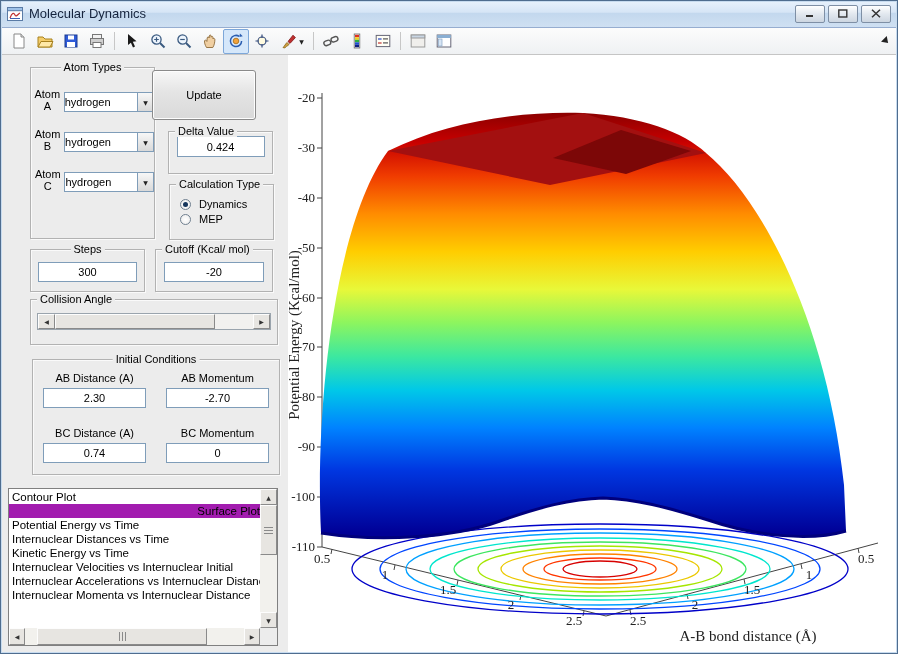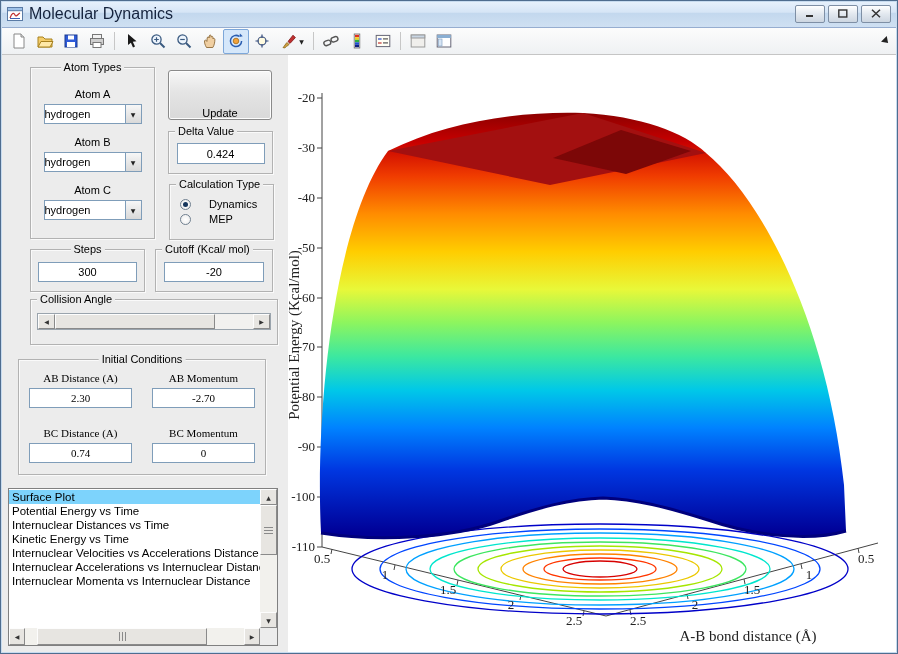--- a/index.html
+++ b/index.html
@@ -3,21 +3,21 @@
 <meta charset="utf-8">
 <style>
   html,body{margin:0;padding:0;}
   body{width:898px;height:654px;position:relative;overflow:hidden;
        font-family:"Liberation Sans",sans-serif;background:#ececec;}
 
   
   .titlebar{position:absolute;left:0;top:0;width:898px;height:28px;
     background:linear-gradient(180deg,#eaf3fd 0%,#d6e5f6 45%,#c3d8ee 50%,#cfe0f2 100%);
     border-bottom:1px solid #96add0;display:flex;align-items:center;padding:0 7px;box-sizing:border-box;z-index:6;}
-  .title-text{margin-left:6px;font-size:16px;color:#15233d;}
+  .title-text{margin-left:6px;font-size:13px;color:#15233d;}
   .win-controls{margin-left:auto;display:flex;gap:3px;}
   .win-btn{width:28px;height:16px;border:1px solid #7e8fa5;border-radius:2px;
     background:linear-gradient(#ffffff,#e2e8ef 50%,#cdd6e1);display:flex;align-items:center;justify-content:center;}
 
   
   .toolbar{position:absolute;left:0;top:28px;width:898px;height:27px;box-sizing:border-box;
     background:linear-gradient(#fcfcfc,#eff1f3);border-bottom:1px solid #c5c5c5;
     display:flex;align-items:center;padding:0 6px;z-index:5;}
   .tbtn{width:24px;height:23px;border:1px solid transparent;border-radius:2px;
     display:flex;align-items:center;justify-content:center;flex:0 0 auto;}
@@ -32,55 +32,55 @@
   .client{position:absolute;left:0;top:55px;width:898px;height:599px;background:#ececec;}
   .plot-area{position:absolute;left:288px;top:0;width:610px;height:599px;background:#fff;}
 
   
   .panel{position:absolute;border:1px solid #b2b2b2;box-shadow:1px 1px 0 #fafafa, inset 1px 1px 0 #fafafa;box-sizing:border-box;}
   .panel-title{position:absolute;top:-7px;font-size:11px;line-height:12px;background:#ececec;padding:0 3px;color:#000;white-space:nowrap;}
   .panel-title.center{left:50%;transform:translateX(-50%);}
   .panel-title.left{left:6px;}
   .ui-label{font-size:11px;color:#000;text-align:center;line-height:12px;}
 
-  .atom-field{display:flex;flex-direction:column;align-items:center;margin-top:12px;}
+  .atom-field{display:flex;flex-direction:row;align-items:center;margin-top:12px;}
   .atom-field.first{margin-top:20px;}
   .atom-field .ui-label{margin-bottom:4px;}
   .dropdown{width:98px;height:20px;background:#fff;border:1px solid #7f9db9;display:flex;align-items:center;box-sizing:border-box;}
   .dd-value{font-size:11px;flex:1;}
   .dd-btn{width:16px;height:18px;background:linear-gradient(#f7f7f7,#d9d9d9);border-left:1px solid #7f9db9;
     display:flex;align-items:center;justify-content:center;font-size:6px;color:#222;font-family:"DejaVu Sans",sans-serif;box-sizing:border-box;}
 
   .edit{background:#fff;border:1px solid #7f9db9;font-size:11px;display:flex;align-items:center;justify-content:center;box-sizing:border-box;}
 
-  .btn-update{position:absolute;left:168px;top:15px;width:102px;height:48px;
+  .btn-update{position:absolute;left:152px;top:15px;width:102px;height:48px;
     background:linear-gradient(#f7f7f7,#e4e4e4 45%,#d9d9d9);border:1px solid #8a8a8a;border-radius:3px;
-    box-shadow:inset 0 0 0 1px #fdfdfd;font-size:11px;display:flex;align-items:flex-end;justify-content:center;}
-
-  .radio-row{display:flex;align-items:center;gap:18px;margin-top:3px;}
+    box-shadow:inset 0 0 0 1px #fdfdfd;font-size:11px;display:flex;align-items:center;justify-content:center;}
+
+  .radio-row{display:flex;align-items:center;gap:8px;margin-top:3px;}
   .radio{width:11px;height:11px;border-radius:50%;border:1px solid #708090;background:radial-gradient(#fff,#eaeaea);position:relative;flex:0 0 auto;box-sizing:border-box;}
   .radio.checked::after{content:"";position:absolute;left:2px;top:2px;right:2px;bottom:2px;border-radius:50%;background:#16365c;}
 
   .slider{position:absolute;left:6px;top:13px;width:234px;height:17px;border:1px solid #9aa4ad;background:#f2f1ef;display:flex;box-sizing:border-box;}
   .sl-btn,.sb-btn{background:#e7e5e1;border:1px solid;border-color:#fdfdfd #8a8a8a #8a8a8a #fdfdfd;
     display:flex;align-items:center;justify-content:center;font-size:6px;color:#333;font-family:"DejaVu Sans",sans-serif;box-sizing:border-box;flex:0 0 auto;}
   .sl-btn{width:17px;height:100%;}
   .sl-track{flex:1;position:relative;}
   .sl-thumb{position:absolute;left:0;top:0;height:100%;width:160px;background:#e7e5e1;border:1px solid;border-color:#fdfdfd #8a8a8a #8a8a8a #fdfdfd;box-sizing:border-box;}
 
-  .ic-row{display:grid;grid-template-columns:1fr 1fr;column-gap:20px;margin:0 10px;font-family:Liberation Serif, serif;}
+  .ic-row{display:grid;grid-template-columns:1fr 1fr;column-gap:20px;margin:0 10px;}
   .ic-row.labels{margin-top:12px;}
   .ic-row.labels2{margin-top:19px;}
   .ic-row .edit{height:20px;margin-top:4px;}
 
   
   .listbox{position:absolute;left:8px;top:433px;width:270px;height:158px;background:#fff;border:1px solid #808080;box-sizing:border-box;}
   .lb-items{position:absolute;left:0;top:1px;right:17px;bottom:17px;overflow:hidden;}
   .lb-row{height:14px;line-height:14px;font-size:11.5px;padding-left:3px;white-space:nowrap;color:#000;}
-  .lb-row.selected{background:#7dd3fc;}
+  .lb-row.selected{background:#a21caf;text-align:right;}
   .lb-vscroll{position:absolute;top:0;right:0;width:17px;bottom:17px;background:#f2f1ed;display:flex;flex-direction:column;}
   .sb-btn{width:17px;height:16px;}
   .sb-btn.h{width:16px;height:17px;}
   .v-track{flex:1;position:relative;}
   .v-thumb{position:absolute;top:0;left:0;width:100%;height:50px;background:#e7e5e1;border:1px solid;border-color:#fdfdfd #8a8a8a #8a8a8a #fdfdfd;
     display:flex;align-items:center;justify-content:center;box-sizing:border-box;}
   .vgrip{width:9px;height:1px;background:#8a8a8a;box-shadow:0 3px 0 #8a8a8a,0 -3px 0 #8a8a8a;}
   .lb-hscroll{position:absolute;left:0;bottom:0;height:17px;right:17px;background:#f2f1ed;display:flex;}
   .h-track{flex:1;position:relative;}
   .h-thumb{position:absolute;left:12px;top:0;height:100%;width:170px;background:#e7e5e1;border:1px solid;border-color:#fdfdfd #8a8a8a #8a8a8a #fdfdfd;
@@ -350,21 +350,21 @@
       </div>
     </div>
   </div>
 
   <div class="btn-update">
     <span>Update</span>
   </div>
 
   <div class="panel" style="left:168px;top:76px;width:105px;height:43px;">
     <span class="panel-title left">Delta Value</span>
-    <div class="edit" style="width:88px;height:21px;margin:11px auto 0;">
+    <div class="edit" style="width:88px;height:21px;margin:4px auto 0;">
       <span>0.424</span>
     </div>
   </div>
 
   <div class="panel" style="left:169px;top:129px;width:105px;height:56px;padding:10px 0 0 10px;">
     <span class="panel-title left">Calculation Type</span>
     <div class="radio-row">
       <span class="radio checked"></span>
       <span class="ui-label">Dynamics</span>
     </div>
@@ -392,21 +392,21 @@
     <span class="panel-title left">Collision Angle</span>
     <div class="slider">
       <span class="sl-btn">◀</span>
       <span class="sl-track">
         <span class="sl-thumb"></span>
       </span>
       <span class="sl-btn">▶</span>
     </div>
   </div>
 
-  <div class="panel" style="left:18px;top:304px;width:248px;height:116px;">
+  <div class="panel" style="left:32px;top:304px;width:248px;height:116px;">
     <span class="panel-title center">Initial Conditions</span>
     <div class="ic-row labels">
       <span class="ui-label">AB Distance (A)</span>
       <span class="ui-label">AB Momentum</span>
     </div>
     <div class="ic-row">
       <div class="edit">
           <span>2.30</span>
         </div>
       <div class="edit">
@@ -422,25 +422,26 @@
           <span>0.74</span>
         </div>
       <div class="edit">
           <span>0</span>
         </div>
     </div>
   </div>
 
   <div class="listbox">
     <div class="lb-items">
+      <div class="lb-row">Contour Plot</div>
       <div class="lb-row selected">Surface Plot</div>
       <div class="lb-row">Potential Energy vs Time</div>
       <div class="lb-row">Internuclear Distances vs Time</div>
       <div class="lb-row">Kinetic Energy vs Time</div>
-      <div class="lb-row">Internuclear Velocities vs Accelerations Distance</div>
+      <div class="lb-row">Internuclear Velocities vs Internuclear Initial</div>
       <div class="lb-row">Internuclear Accelerations vs Internuclear Distance</div>
       <div class="lb-row">Internuclear Momenta vs Internuclear Distance</div>
     </div>
     <div class="lb-vscroll">
       <span class="sb-btn">▲</span>
       <span class="v-track">
         <span class="v-thumb">
             <span class="vgrip"></span>
           </span>
       </span>

